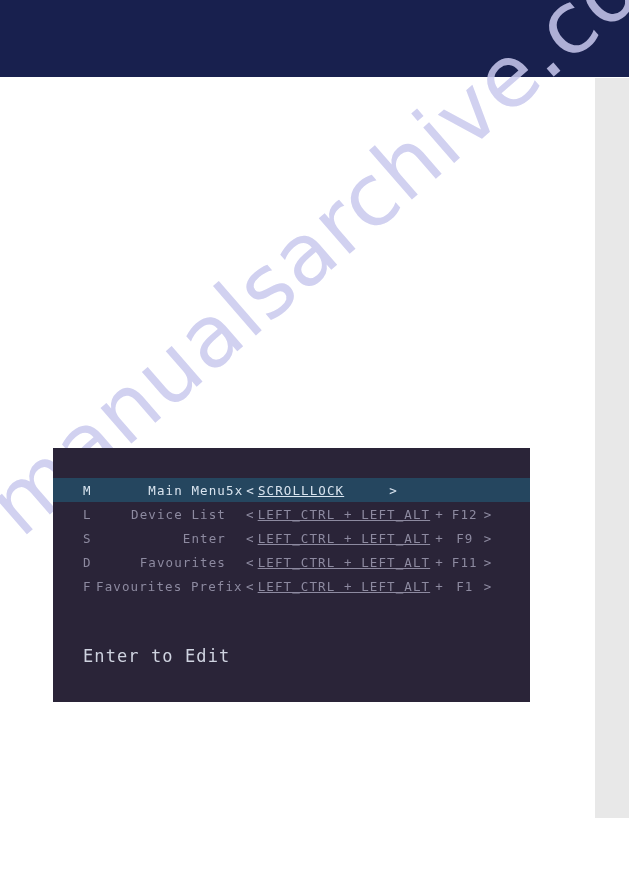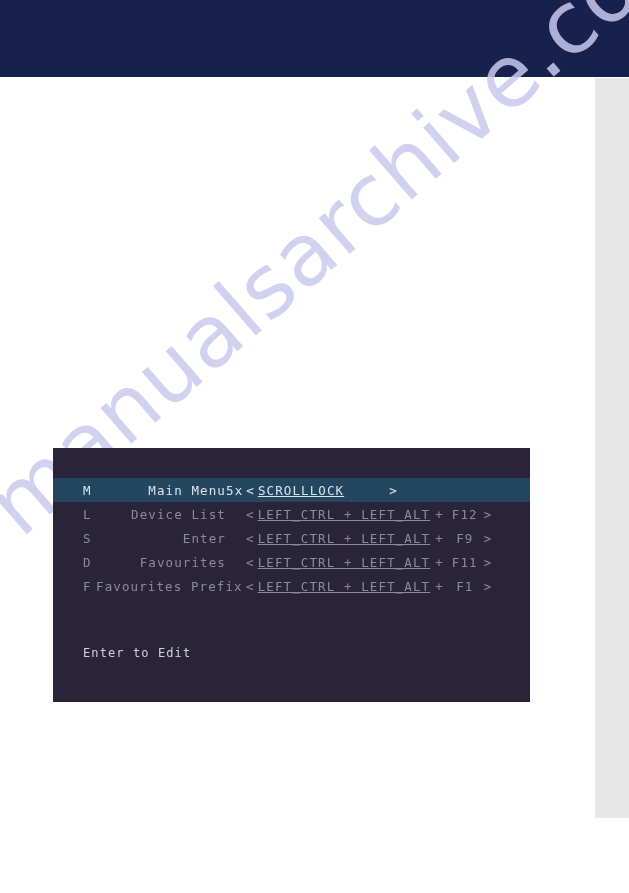--- a/index.html
+++ b/index.html
@@ -139,21 +139,21 @@
     min-width: 32px;
     text-align: center;
   }
 
   .osd-footer-gap {
     height: 48px;
   }
 
   .osd-hint {
     color: #cfd3e0;
-    font-size: 12px;
+    font-size: 17px;
     letter-spacing: 1.1px;
     padding-left: 30px;
   }
 </style>
 </head>
 <body>
 
 <div class="page-root">
 
   <div class="header-bar"></div>

